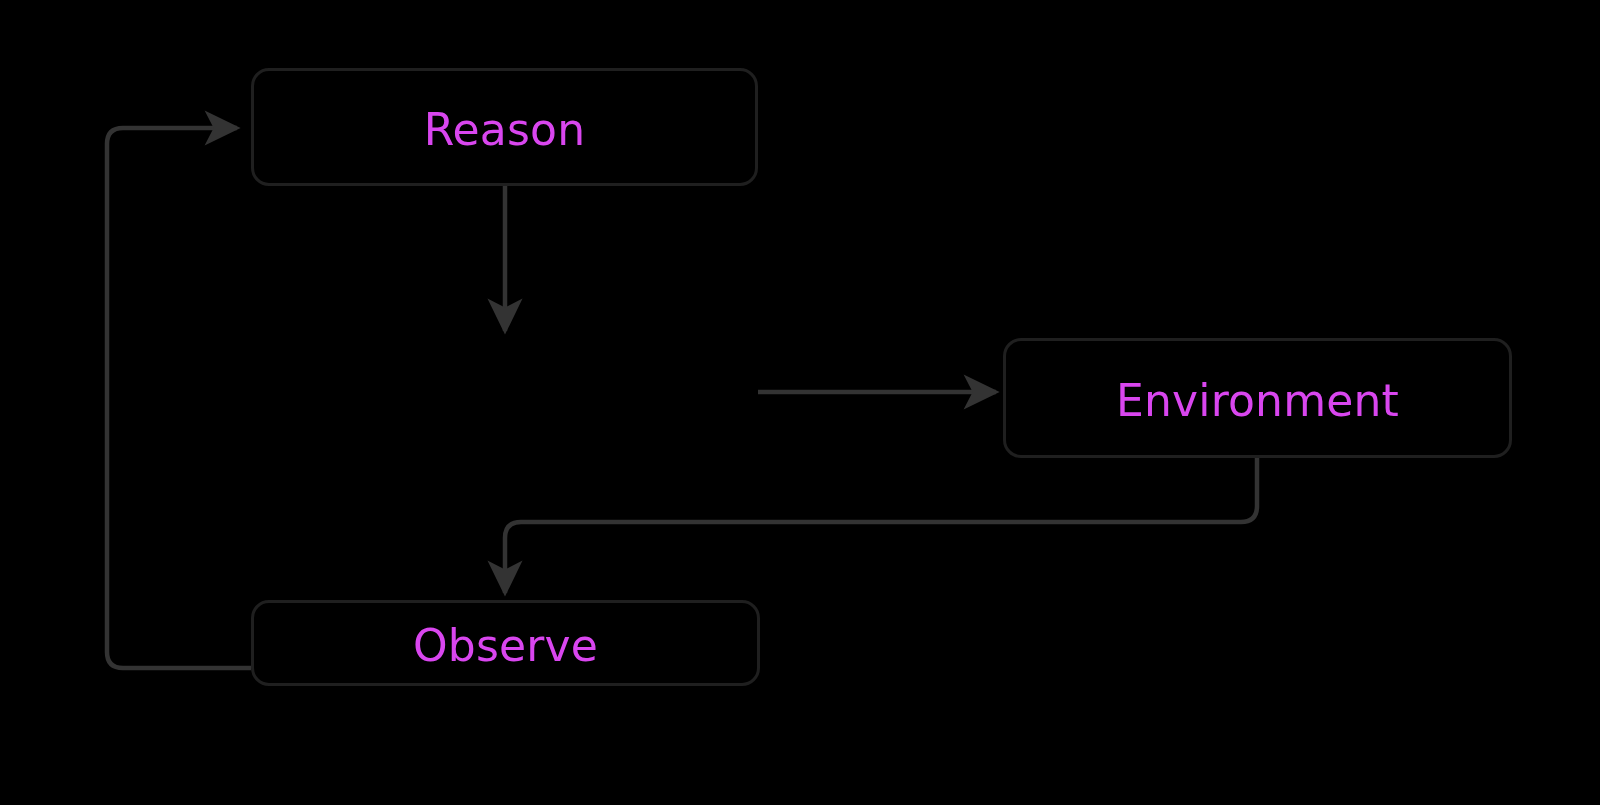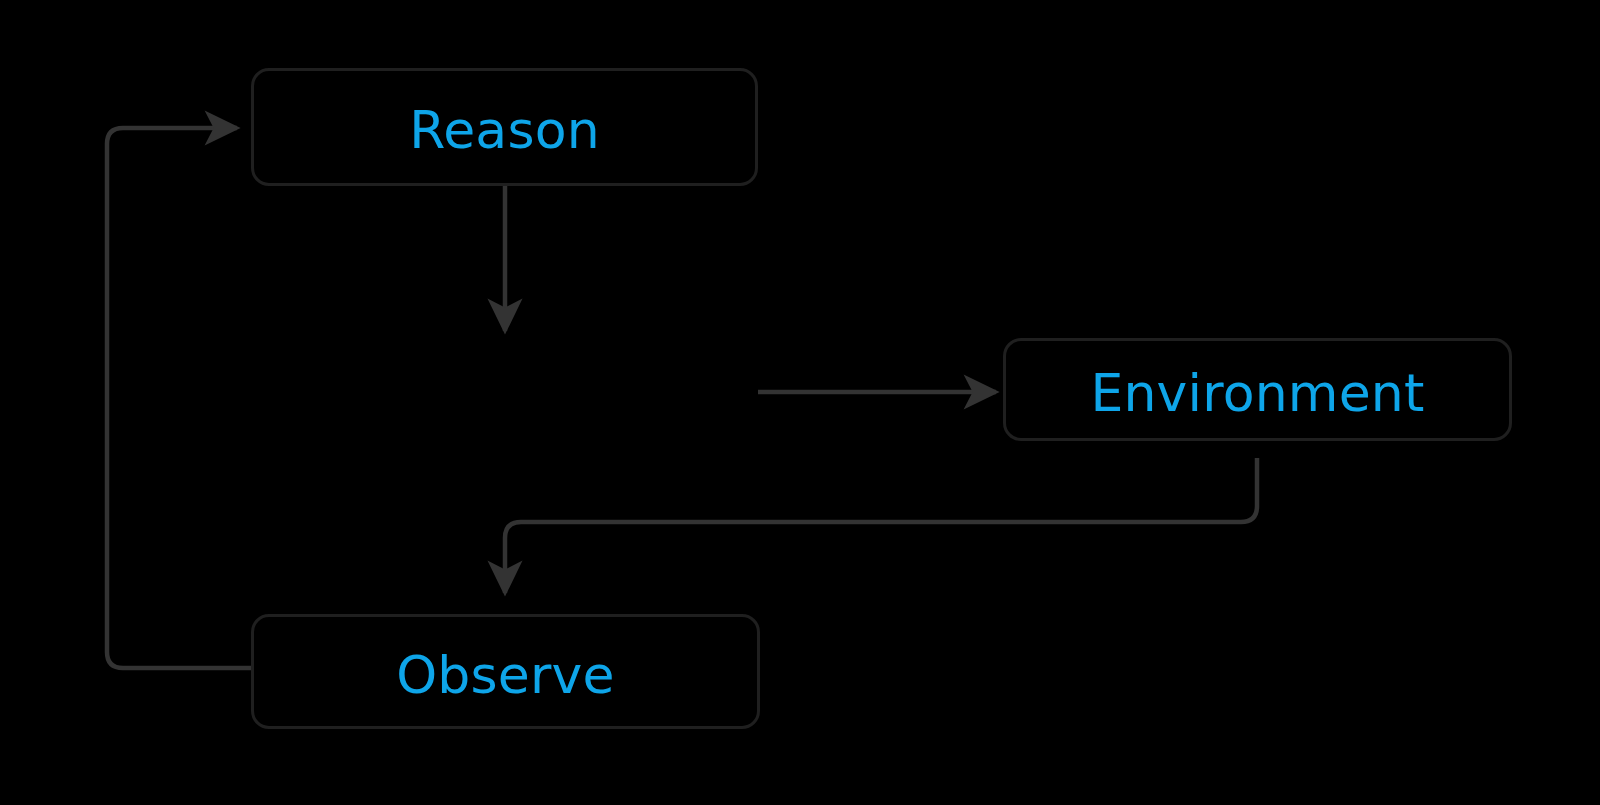--- a/index.html
+++ b/index.html
@@ -31,33 +31,33 @@
     position: absolute;
     box-sizing: border-box;
     border: 3px solid #1f1f1f;
     border-radius: 18px;
     background: #000000;
     display: flex;
     align-items: center;
     justify-content: center;
   }
   .node-label {
-    color: #0ea5e9;
-    font-size: 52px;
+    color: #d946ef;
+    font-size: 44px;
     font-weight: 400;
     letter-spacing: 0.2px;
     line-height: 1;
     white-space: nowrap;
     user-select: none;
     margin-top: 6px;
   }
   #node-reason { left: 251px; top: 68px;  width: 507px; height: 118px; }
   #node-act    { left: 251px; top: 338px; width: 507px; height: 120px; }
-  #node-env    { left: 1003px; top: 338px; width: 509px; height: 103px; }
-  #node-observe{ left: 251px; top: 614px; width: 509px; height: 115px; }
+  #node-env    { left: 1003px; top: 338px; width: 509px; height: 120px; }
+  #node-observe{ left: 251px; top: 600px; width: 509px; height: 86px; }
 </style>
 </head>
 <body>
 
 <div id="diagram-canvas">
 
   <svg id="edge-layer" viewBox="0 0 1600 805" width="1600" height="805" xmlns="http://www.w3.org/2000/svg">
     <defs>
       <marker id="arrowhead" markerWidth="9" markerHeight="9" refX="7.6" refY="4.5" orient="auto" markerUnits="strokeWidth">
         <path d="M 0.4 0.6 L 8.4 4.5 L 0.4 8.4 L 2.4 4.5 Z" fill="#333333"></path>

